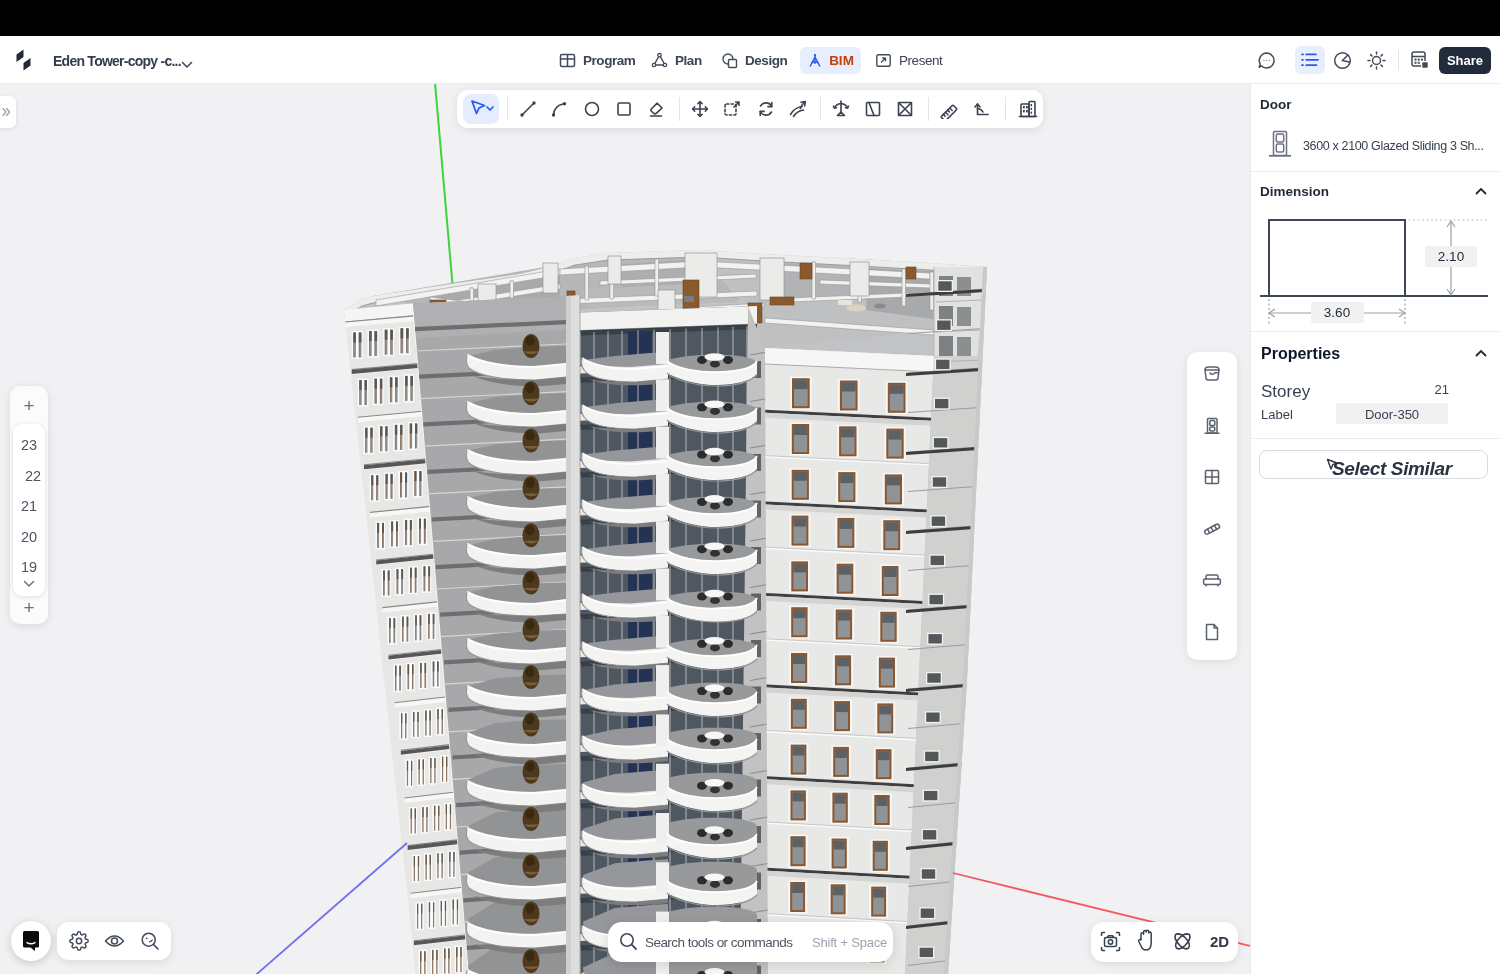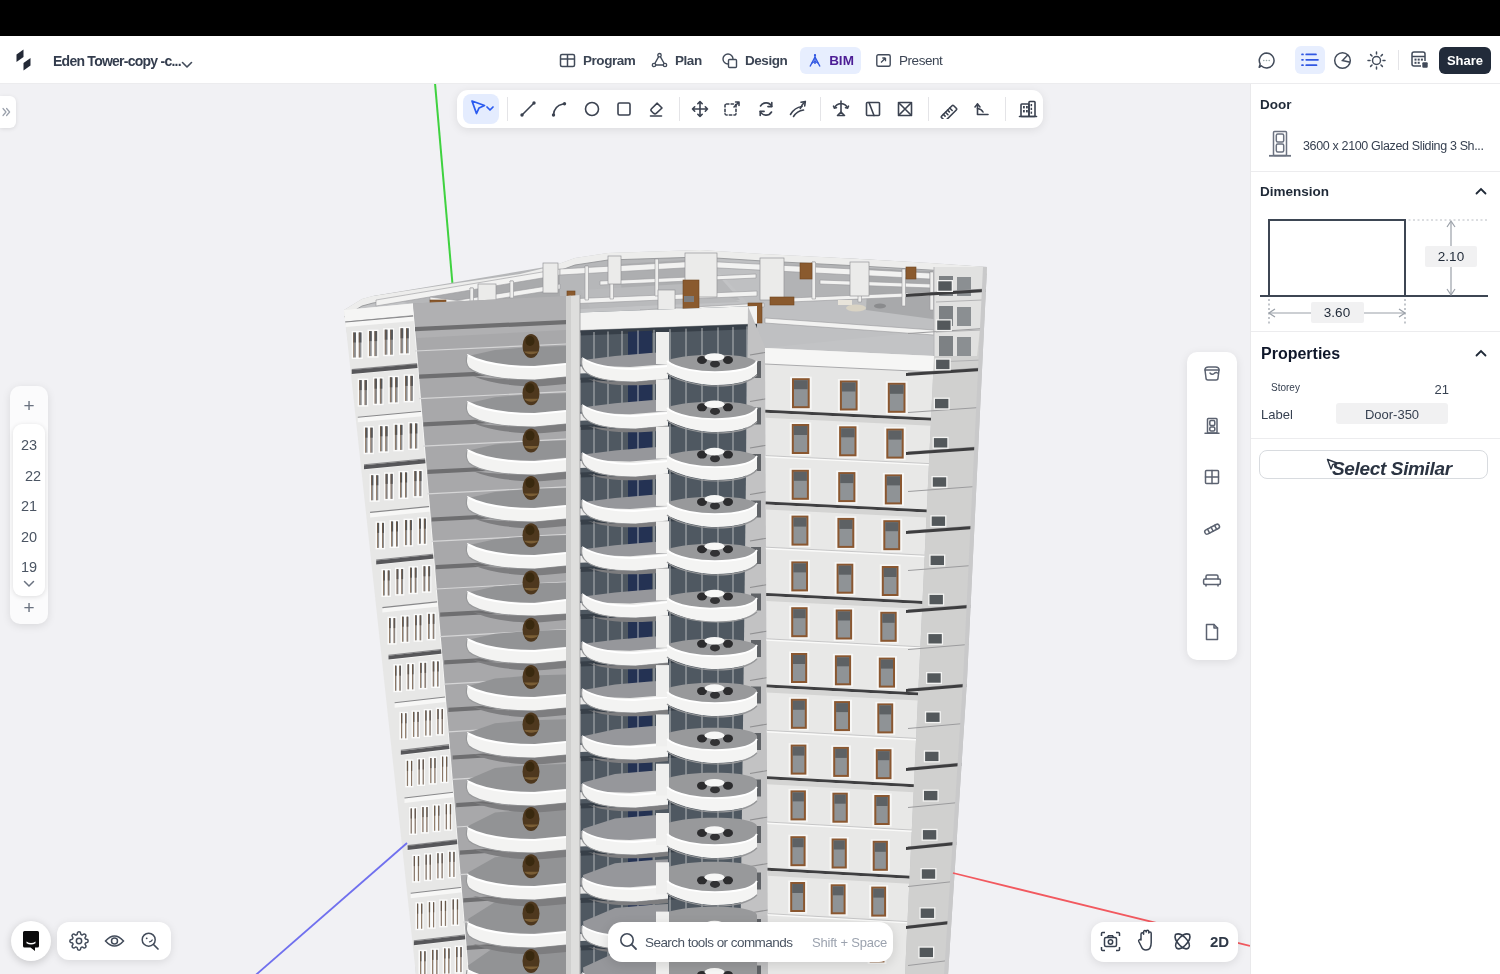--- a/index.html
+++ b/index.html
@@ -51,21 +51,21 @@
     <span class="tx" style="font-weight:600;">Design</span>
   </div>
   <div class="hz" style="left:800px;top:47px;height:26px;margin-top:-36px;"></div>
   <div style="position:absolute;left:800px;top:11px;width:61px;height:27px;background:#e7eefe;border-radius:6px;display:flex;align-items:center;justify-content:center;gap:6px;">
     <svg width="16" height="16" viewBox="0 0 16 16">
         <path d="M8 1.5 L8 11" stroke="#3157e2" stroke-width="1.4"></path>
         <path d="M8 4 L3 13.5 M8 4 L13 13.5" stroke="#3157e2" stroke-width="1.4" fill="none"></path>
         <path d="M4.7 10.2 A 5.2 5.2 0 0 1 11.3 10.2" fill="none" stroke="#3157e2" stroke-width="1.4"></path>
         <circle cx="8" cy="2.2" r="1.1" fill="#3157e2"></circle>
       </svg>
-    <span style="color:#4c1d95;font-size:13.5px;font-weight:700;">BIM</span>
+    <span style="color:#c2410c;font-size:13.5px;font-weight:700;">BIM</span>
   </div>
   <div class="hz" style="left:875px;top:11px;height:26px;gap:7px;">
     <svg width="17" height="17" viewBox="0 0 17 17">
         <rect x="1.8" y="2.8" width="13.4" height="11.4" rx="1.5" fill="none" stroke="#424b5a" stroke-width="1.4"></rect>
         <path d="M6 10.5 L10.5 6 M10.5 6 L10.5 9.2 M10.5 6 L7.3 6" fill="none" stroke="#424b5a" stroke-width="1.3"></path>
       </svg>
     <span class="tx" style="font-weight:400;">Present</span>
   </div>
 
   <svg style="position:absolute;left:1257px;top:15px" width="19" height="19" viewBox="0 0 19 19">
@@ -1706,21 +1706,21 @@
     <text x="200" y="52" font-size="13.5" fill="#1f2937" text-anchor="middle">2.10</text>
     <rect x="60" y="93" width="53" height="21" fill="#f1f1f2" rx="2"></rect>
     <text x="86" y="108" font-size="13.5" fill="#1f2937" text-anchor="middle">3.60</text>
   </svg>
   <div style="position:absolute;left:0px;top:247px;width:250px;height:1px;background:#ececee;"></div>
 
   <div style="position:absolute;left:10px;top:261px;font-size:16px;font-weight:700;color:#0f172a;">Properties</div>
   <svg style="position:absolute;left:224px;top:265px" width="12" height="8" viewBox="0 0 12 8">
       <path d="M1.5 6.5 L6 2 L10.5 6.5" fill="none" stroke="#1f2937" stroke-width="1.8" stroke-linecap="round"></path>
     </svg>
-  <div style="position:absolute;left:20px;top:298px;font-size:10px;color:#374151;">Storey</div>
+  <div style="position:absolute;left:10px;top:298px;font-size:17px;color:#374151;">Storey</div>
   <div style="position:absolute;left:178px;top:298px;width:20px;text-align:right;font-size:13px;color:#374151;">21</div>
   <div style="position:absolute;left:10px;top:323px;font-size:13px;color:#374151;">Label</div>
   <div style="position:absolute;left:85px;top:319px;width:112px;height:21px;background:#f1f1f2;border-radius:3px;"></div>
   <div style="position:absolute;left:85px;top:323px;width:112px;text-align:center;font-size:13px;color:#374151;">Door-350</div>
   <div style="position:absolute;left:0px;top:354px;width:250px;height:1px;background:#ececee;"></div>
   <div style="position:absolute;left:8px;top:366px;width:229px;height:29px;background:#fff;border:1px solid #d8dbdf;border-radius:8px;"></div>
   <svg style="position:absolute;left:75px;top:374px" width="13" height="13" viewBox="0 0 13 13">
       <path d="M1.5 1.5 L11 5 L6.7 6.7 L5 11 Z" fill="none" stroke="#2b3442" stroke-width="1.4" stroke-linejoin="round"></path>
     </svg>
   <div style="position:absolute;left:81px;top:374px;font-size:19px;font-weight:600;color:#2b3442;letter-spacing:-0.35px;font-style:italic;">Select Similar</div>

